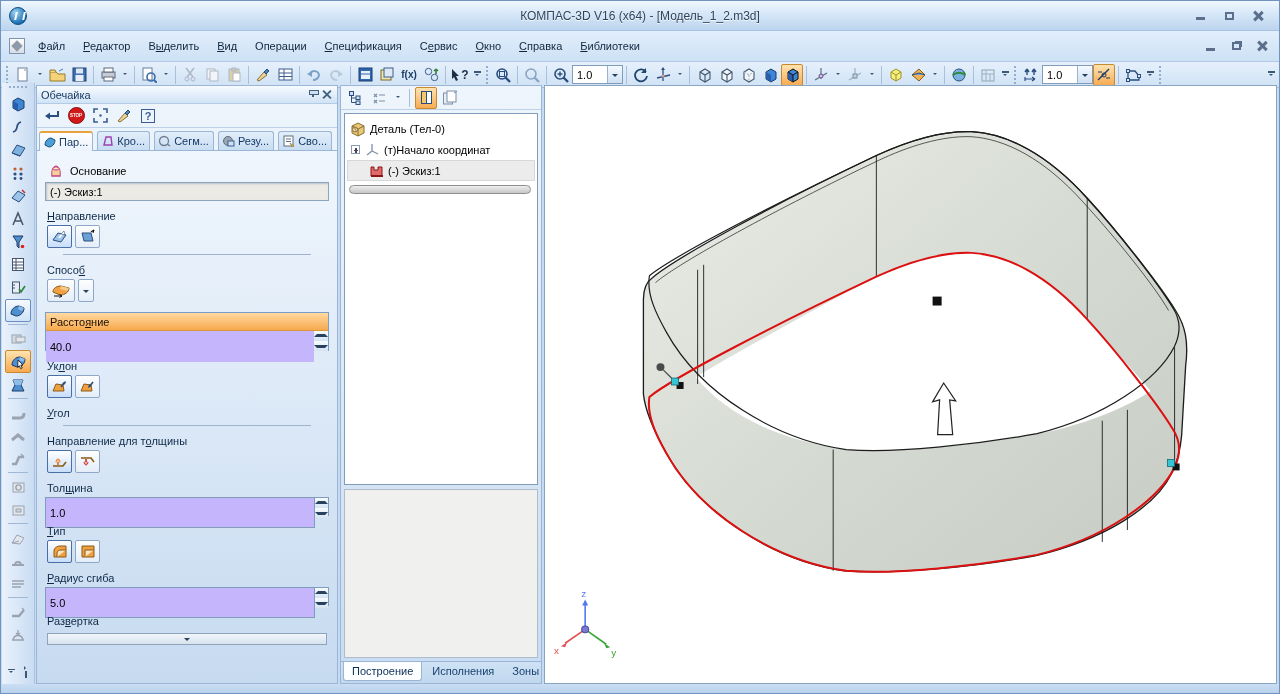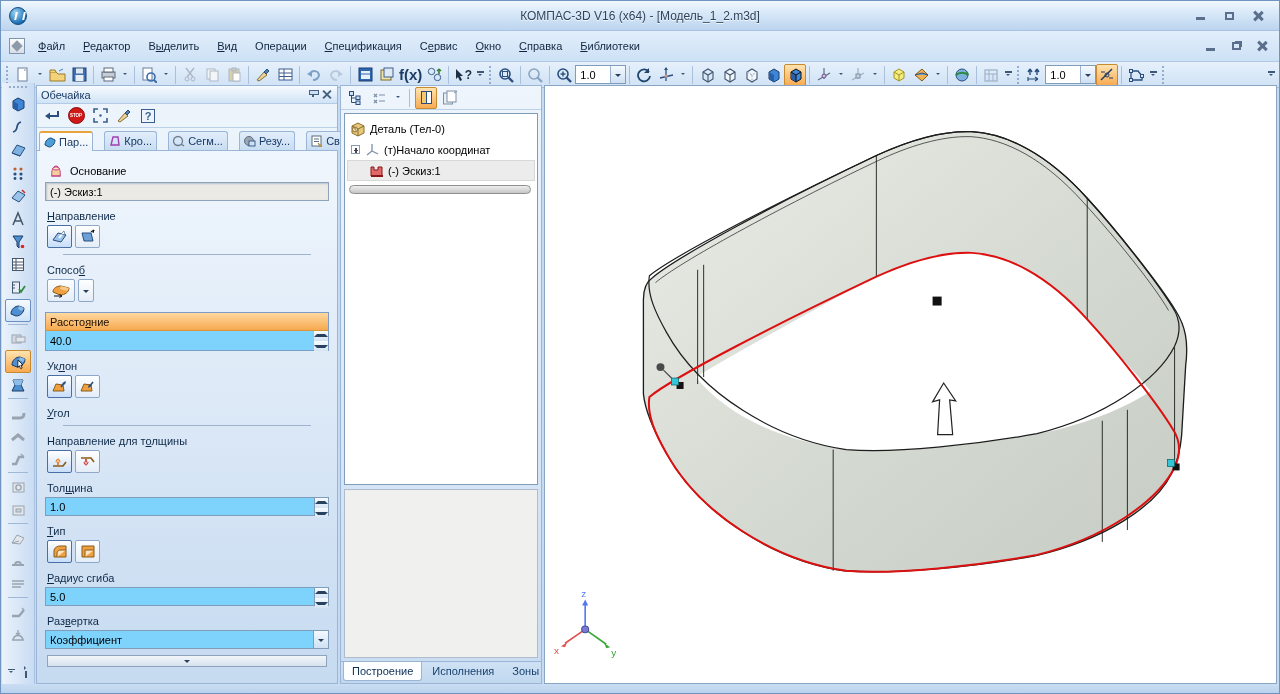--- a/index.html
+++ b/index.html
@@ -55,28 +55,28 @@
   .tpanel{width:202px;}
   .phead{height:18px;display:flex;align-items:center;background:linear-gradient(#f7fbff,#d0e3f6);border-bottom:1px solid #b4cbe6;padding:0 4px;color:#16365e;}
   .phead .sp{flex:1;}
   .pin{width:14px;height:14px;position:relative;}
   .pin::before{content:"";position:absolute;left:6px;top:2px;width:2px;height:7px;background:#44617f;}
   .pin::after{content:"";position:absolute;left:3px;top:2px;width:8px;height:3px;border:1px solid #44617f;background:#cfe0f2;}
   .xsm{position:relative;width:13px;height:13px;}
   .xsm::before,.xsm::after{content:"";position:absolute;left:5.5px;top:1px;width:2px;height:11px;background:#44617f;}
   .xsm::before{transform:rotate(45deg);} .xsm::after{transform:rotate(-45deg);}
   .ptools{height:24px;display:flex;align-items:center;gap:2px;padding:0 4px;border-bottom:1px solid #bcd0e8;}
-  .ptabs{height:23px;display:flex;align-items:flex-end;padding:0 2px;gap:11px;border-bottom:1px solid #9ab5d5;}
+  .ptabs{height:23px;display:flex;align-items:flex-end;padding:0 2px;gap:4px;border-bottom:1px solid #9ab5d5;}
   .ptab{display:flex;align-items:center;gap:3px;padding:3px 4px 3px 3px;border:1px solid #9ab5d5;border-bottom:none;border-radius:3px 3px 0 0;background:linear-gradient(#e2eefa,#c8ddf2);color:#173a66;white-space:nowrap;}
   .ptab.active{background:linear-gradient(#fdfeff,#eaf2fb);position:relative;top:1px;border-top:2px solid #e8a33d;}
   .pbody{flex:1;padding:8px 8px 0 8px;overflow:hidden;background:linear-gradient(#f0f6fd,#c6daf0);}
   .plabel{margin:9px 2px 3px 2px;color:#0e2948;}
   .field{height:19px;background:#eceae5;border:1px solid #8ea4bc;box-shadow:inset 1px 1px 2px #b9c2cc;display:flex;align-items:center;padding:0 4px;}
   .inrow{display:flex;height:19px;}
-  .inp{flex:1;height:19px;border:1px solid #7f9db9;background:#7dd3fc;padding:0 4px;font-family:"Liberation Sans",sans-serif;font-size:11px;}
+  .inp{flex:1;height:31px;border:1px solid #7f9db9;background:#c4b5fd;padding:0 4px;font-family:"Liberation Sans",sans-serif;font-size:11px;}
   .spin{width:14px;display:flex;flex-direction:column;border:1px solid #7f9db9;border-left:none;}
   .spin span{flex:1;display:flex;align-items:center;justify-content:center;background:linear-gradient(#f7fbfe,#d4e3f3);} 
   .btnrow{display:flex;gap:3px;margin:2px 2px;}
   .sbtn{width:25px;height:23px;display:flex;align-items:center;justify-content:center;border:1px solid #8fa8c8;border-radius:2px;background:linear-gradient(#fdfefe,#e4edf8);}
   .sbtn.pressed{border-color:#4a6fa5;background:linear-gradient(#ffffff,#c8defa);}
   .hline{height:1px;background:#9fb4cc;margin:6px 18px 0 18px;}
   .distgroup{border:1px solid #7a9cc6;margin:10px 0 0 0;background:#fff;}
   .distlabel{height:18px;display:flex;align-items:center;padding:0 4px;background:linear-gradient(#ffd9a0,#f7a94f);border-bottom:1px solid #d89638;color:#201000;}
   .pscroll{height:12px;margin:6px 2px 3px 2px;border:1px solid #8ea4bc;background:linear-gradient(#f2f6fa,#d7e2ee);display:flex;align-items:center;justify-content:center;}
   
@@ -90,21 +90,21 @@
   .expander::after{content:"";position:absolute;left:3px;top:2px;width:1.5px;height:4.5px;background:#445;}
   .buildptr{height:9px;margin:4px 4px 0 2px;background:linear-gradient(#eeeeee,#c6c6c6);border:1px solid #8f8f8f;border-radius:5px;position:relative;}
   .graypane{flex:1;margin:1px 3px 3px 3px;background:#f0f0ee;border:1px solid #aebccb;}
   .btabs{height:22px;display:flex;align-items:flex-start;padding:0 2px;gap:2px;background:linear-gradient(#cfe2f5,#c0d7ee);border-top:1px solid #9ab5d5;}
   .btab{padding:3px 8px;color:#17406e;}
   .btab.active{background:#fdfeff;border:1px solid #9ab5d5;border-top:none;border-radius:0 0 3px 3px;color:#0c2d55;}
   
   .vp{flex:1;position:relative;background:#fff;border:1px solid #88a5c4;margin:2px 1px 0 1px;overflow:hidden;}
   .vp svg{position:absolute;inset:0;width:100%;height:100%;}
   .bottomstrip{position:absolute;left:0;right:0;bottom:0;height:9px;background:linear-gradient(#cadef3,#b9d2ec);}
-  .micro{font-size:15px;}
+  .micro{font-size:10px;}
 </style>
 </head>
 <body>
 
 <div class="window">
 
   <div class="titlebar">
     <span class="app-ico"></span>
     <span class="title-text">КОМПАС-3D V16  (x64) - [Модель_1_2.m3d]</span>
     <span class="winctl">
@@ -831,26 +831,20 @@
               <span class="up">
                 <span class="tri-u"></span>
               </span>
               <span class="dn">
                 <span class="tri-d"></span>
               </span>
             </span>
         </div>
 
         <div class="plabel"><span>Раз</span><span class="u">в</span><span>ертка</span></div>
-        <div class="inrow">
-          <span class="inp" style="display:flex;align-items:center;">Коэффициент</span>
-          <span class="dd" style="height:19px;border:1px solid #7f9db9;border-left:none;">
-              <span class="tri-d"></span>
-            </span>
-        </div>
 
         <div class="pscroll">
             <span class="tri-d"></span>
           </div>
       </div>
     </div>
 
     <div class="panel tpanel">
       <div class="ttools">
         <span class="tbtn">

